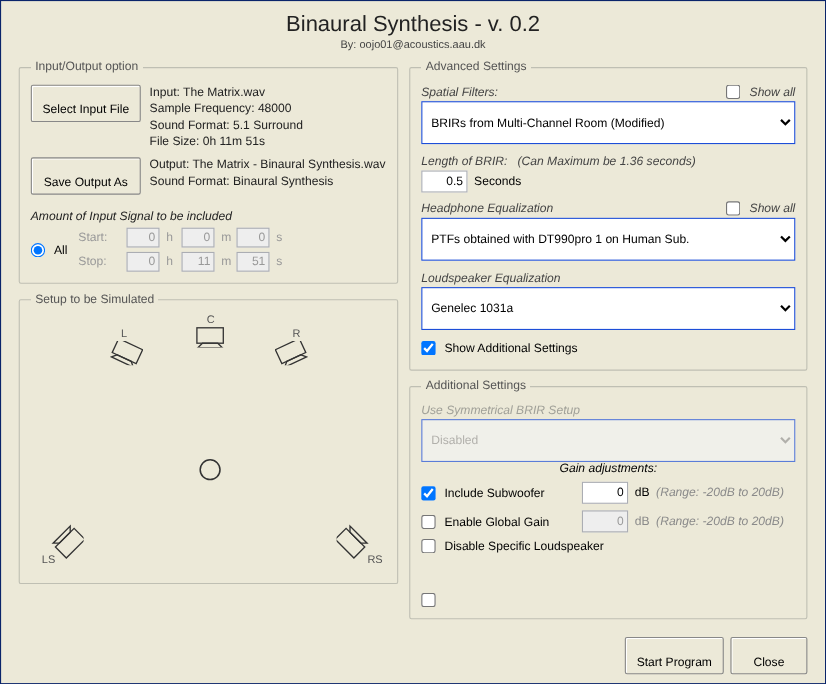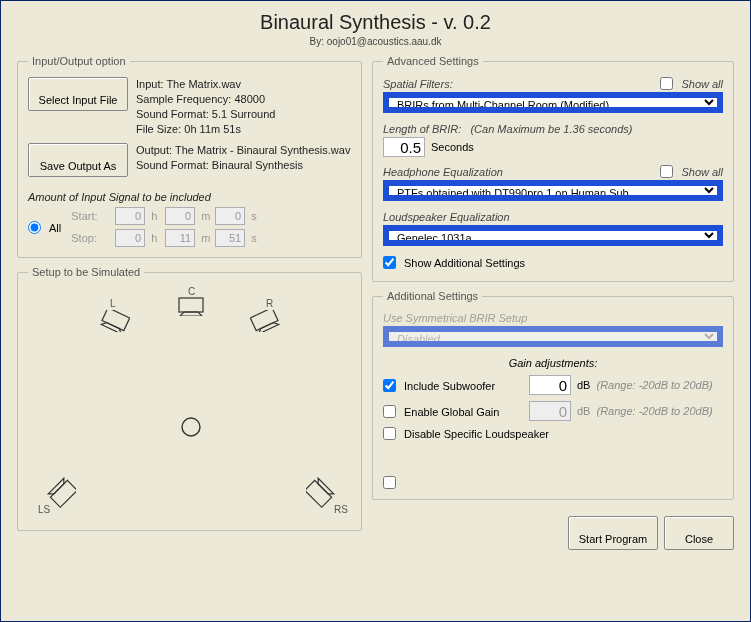--- a/index.html
+++ b/index.html
@@ -107,33 +107,33 @@
     box-sizing: border-box;
   }
   input[type=text].tiny[disabled] {
     background: #eee; color:#999;
   }
   input[type=text].med {
     width: 42px; height: 20px;
     border: 1px solid #abadb3;
     background: #fff;
     text-align: right;
-    font-size: 15px;
+    font-size: 11px;
     padding: 0 3px;
     box-sizing: border-box;
   }
   input[type=text].med[disabled] { background:#eee; color:#999; }
   .radio, .check {
     display:inline-flex; align-items:flex-end; gap:4px;
   }
   label { cursor: default; }
   .combo {
     width: 100%;
-    height: 21px;
-    border: 6px solid #1d4ed8;
+    height: 39px;
+    border: 1px solid #1d4ed8;
     background: #fff;
     font-size: 11px;
     padding: 0 4px;
     box-sizing: border-box;
   }
   .combo[disabled] { color:#999; background:#f3f3f3; }
   .field-row { display:flex; align-items:center; gap:6px; margin-top:2px; margin-bottom:8px;}
   .section-label { font-style: italic; color:#444; font-size:11px; margin-bottom:2px; display:flex; justify-content:space-between; align-items:center;}
   .simbox {
     height: 232px;
@@ -323,21 +323,21 @@
           <label class="check">
             <input type="checkbox" checked="" class="cb" style="">
             <span>Show Additional Settings</span>
           </label>
         </fieldset>
 
         <fieldset class="grp" style="flex:1;">
           <legend>Additional Settings</legend>
 
           <div class="ital disabled-text">Use Symmetrical BRIR Setup</div>
-          <select class="combo" disabled="" style="margin-top:2px; margin-bottom:10px;font-style:italic;">
+          <select class="combo" disabled="" style="margin-top:2px; ">
             <option>Disabled</option>
           </select>
 
           <div class="ital" style="text-align:center; margin-bottom:6px;">Gain adjustments:</div>
 
           <div class="cb-row">
             <label class="check" style="width:140px;">
               <input type="checkbox" checked="" class="cb" style="">
               <span>Include Subwoofer</span>
             </label>

